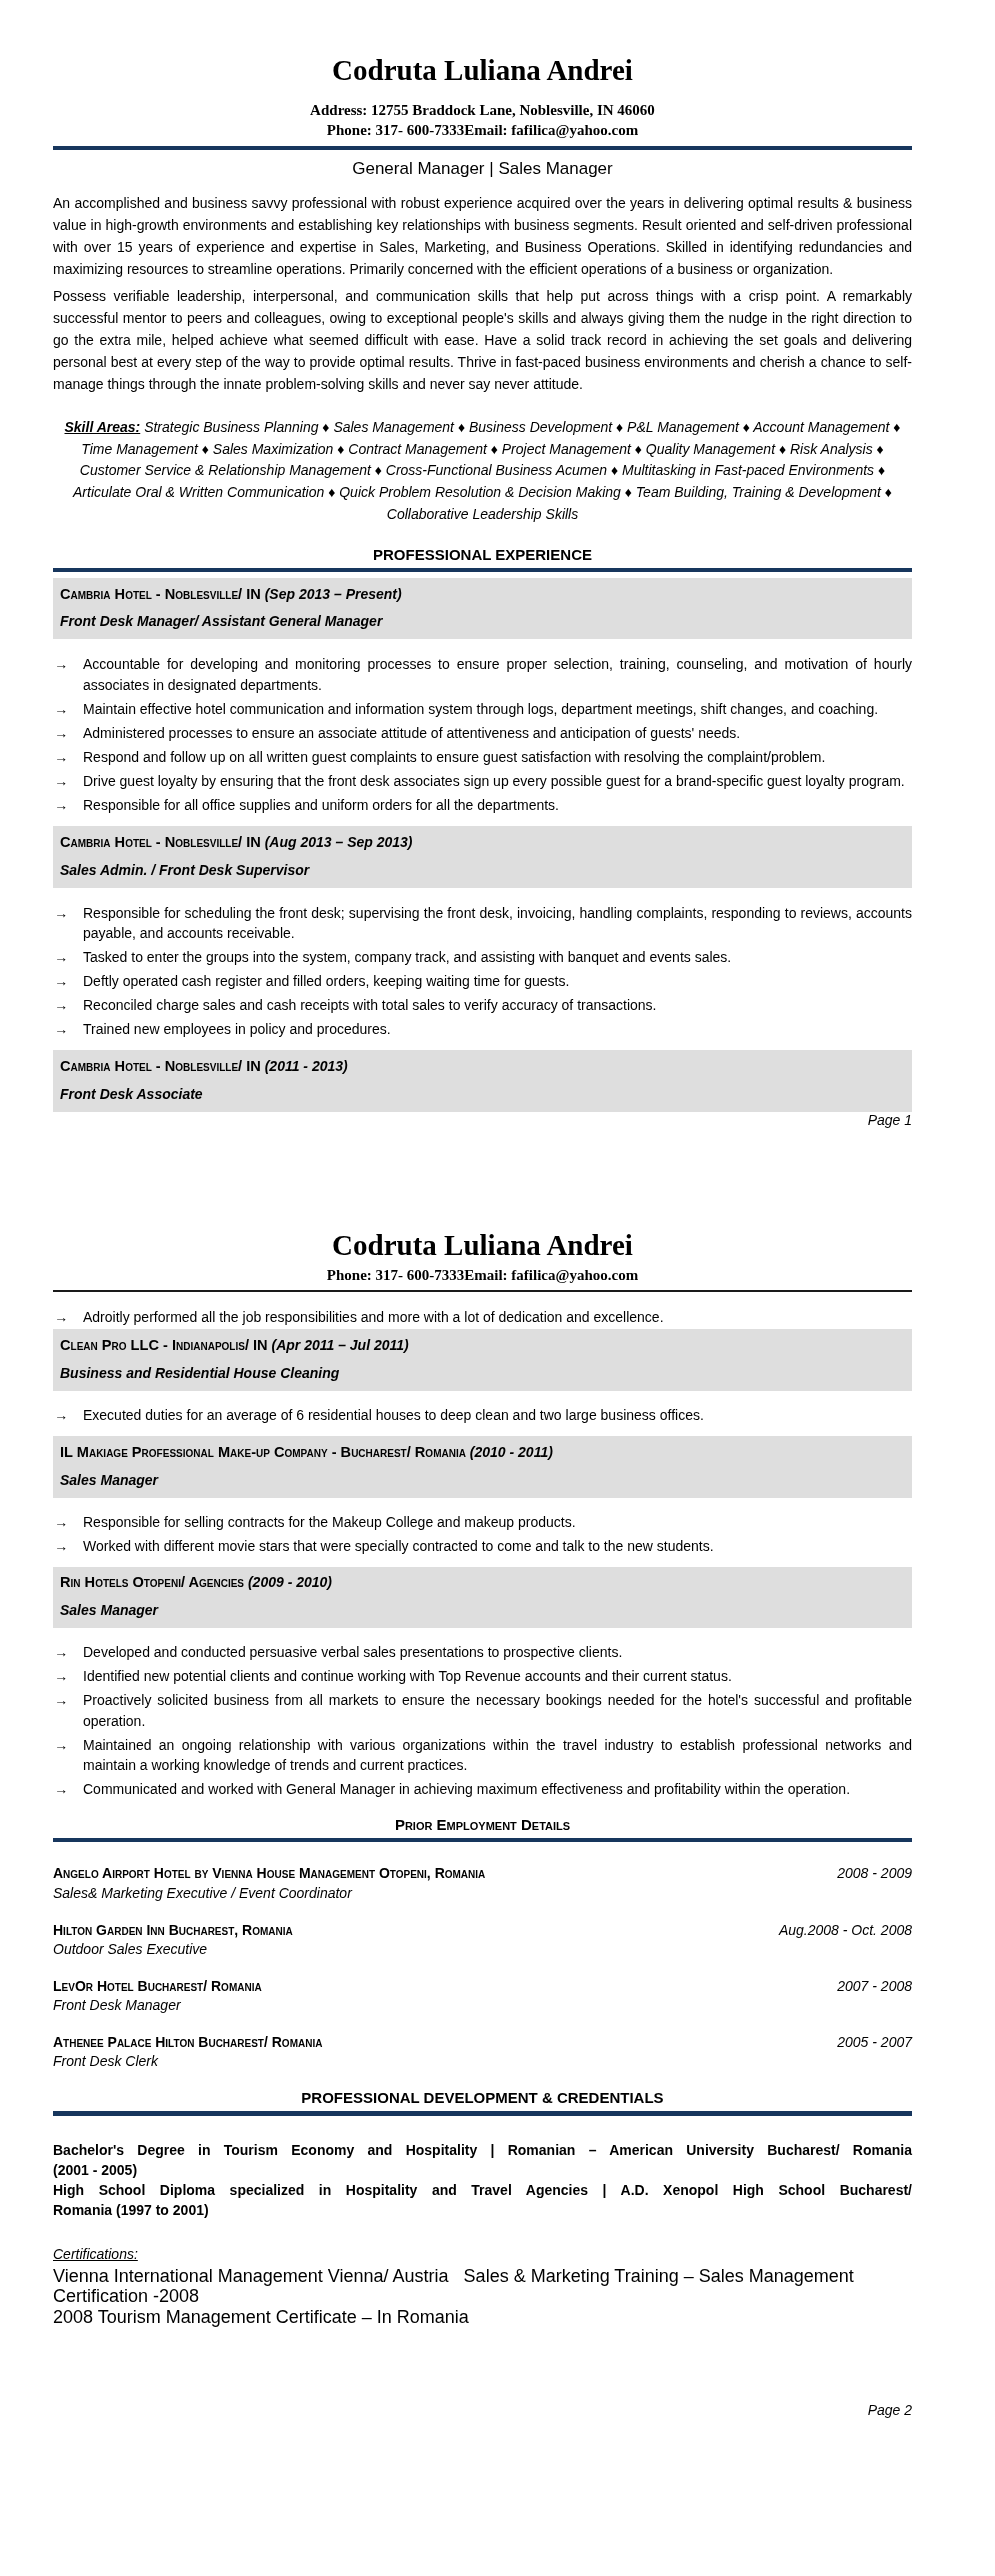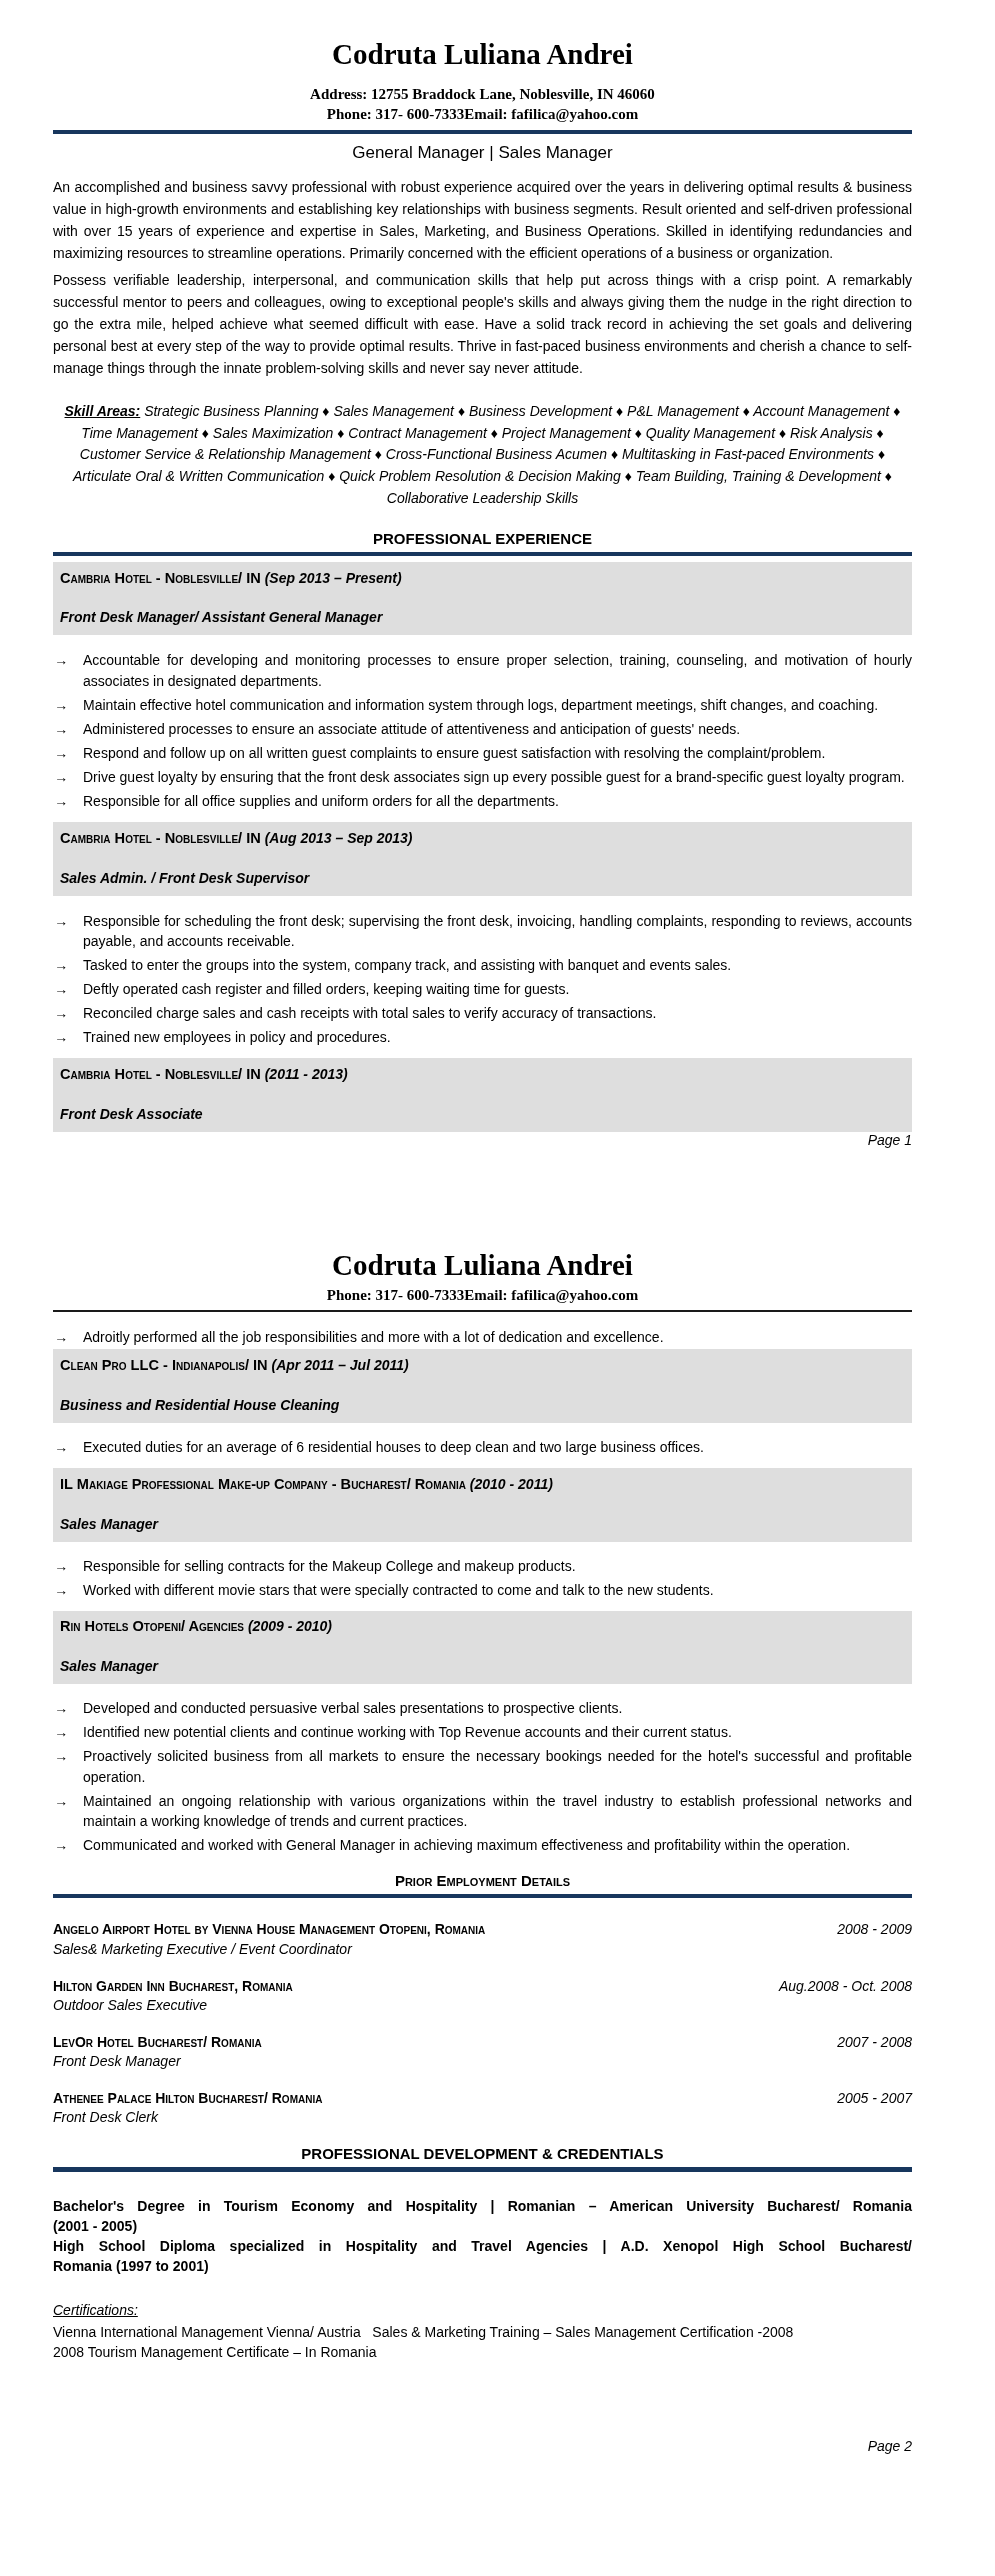--- a/index.html
+++ b/index.html
@@ -1,51 +1,51 @@
 <!DOCTYPE html>
 <html style="font-size:9.4px"><head>
 <meta charset="utf-8">
 <style>
   html,body { margin:0; padding:0; background:#ffffff; }
   .doc {
     width:968px; height:2576px; box-sizing:border-box;
-    padding:38px 56px 0 53px;
+    padding:54px 56px 0 53px;
     background:#ffffff; color:#000;
     font-family:"Liberation Sans", sans-serif;
     overflow:hidden;
   }
   .name { font-family:"Liberation Serif", serif; font-size:29px; font-weight:700; text-align:center; line-height:33px; margin:0; }
   .contact { font-family:"Liberation Serif", serif; font-size:15px; font-weight:700; text-align:center; line-height:20px; }
   .rule-navy { height:4.1px; background:#17365D; }
   .rule-thin { height:1.2px; background:#1a1a1a; }
   .doc-title { font-size:17px; font-weight:400; text-align:center; line-height:20px; }
   .para { font-size:14px; line-height:22px; text-align:justify; margin:0; }
   .skills { font-size:14px; line-height:21.7px; font-style:italic; text-align:center; margin:22px 5.9px 0 5.9px; }
   .skills-label { font-weight:700; text-decoration:underline; }
   .section-heading { font-size:15px; font-weight:700; text-align:center; line-height:17.6px; margin:0; }
   .sc { font-variant:small-caps; }
   .job-block { background:#DEDEDE; padding:5.9px 8.2px 7px 7px; }
   .job-company { font-size:14.6px; font-weight:700; font-variant:small-caps; line-height:21.7px; }
   .job-dates { font-size:14px; font-weight:700; font-style:italic; line-height:21.7px; }
-  .job-title { font-size:14px; font-weight:700; font-style:italic; line-height:21px; margin-top:18px; }
+  .job-title { font-size:14px; font-weight:700; font-style:italic; line-height:21px; margin-top:6px; }
   .bullets { margin-top:15px; }
   .bullet { display:flex; margin-bottom:3.5px; }
   .arrow { flex:0 0 30px; width:30px; font-size:14px; line-height:20.5px; padding-left:1.2px; box-sizing:border-box; }
   .btext { flex:1; font-size:14px; line-height:20.5px; text-align:justify; }
   .page-label { font-size:14px; font-style:italic; text-align:right; line-height:17.6px; }
   .prior-job { margin-bottom:17.6px; }
   .prior-row { display:flex; justify-content:space-between; align-items:baseline; line-height:19.3px; }
   .prior-company { font-size:14px; font-weight:700; font-variant:small-caps; }
   .prior-dates { font-size:14px; font-style:italic; }
   .prior-title { font-size:14px; font-style:italic; line-height:19.3px; }
   .edu { font-size:14px; font-weight:700; line-height:20px; margin:0; }
   .edu-line1 { text-align:justify; text-align-last:justify; }
   .cert-label { font-size:14px; font-style:italic; line-height:20px; }
   .cert-label span { text-decoration:underline; }
-  .cert-line { font-size:14px; line-height:20.5px; white-space:pre-wrap; }
+  .cert-line { font-size:18px; line-height:20.5px; white-space:pre-wrap; }
   .mt4{margin-top:2.3px}.mt8{margin-top:4.7px}.mt10{margin-top:5.9px}
   .mt16{margin-top:9.4px}.mt18{margin-top:10.5px}.mt22{margin-top:13px}
   .mt24{margin-top:14px}.mt28{margin-top:16.4px}.mt34{margin-top:20px}
   .mt36{}.mt38{margin-top:22px}.mt40{margin-top:23.4px}.mt42{margin-top:24.6px}
   .mt128{margin-top:75px}.mt170{margin-top:100px}
 </style>
 </head>
 <body>
 
 <div class="doc">

